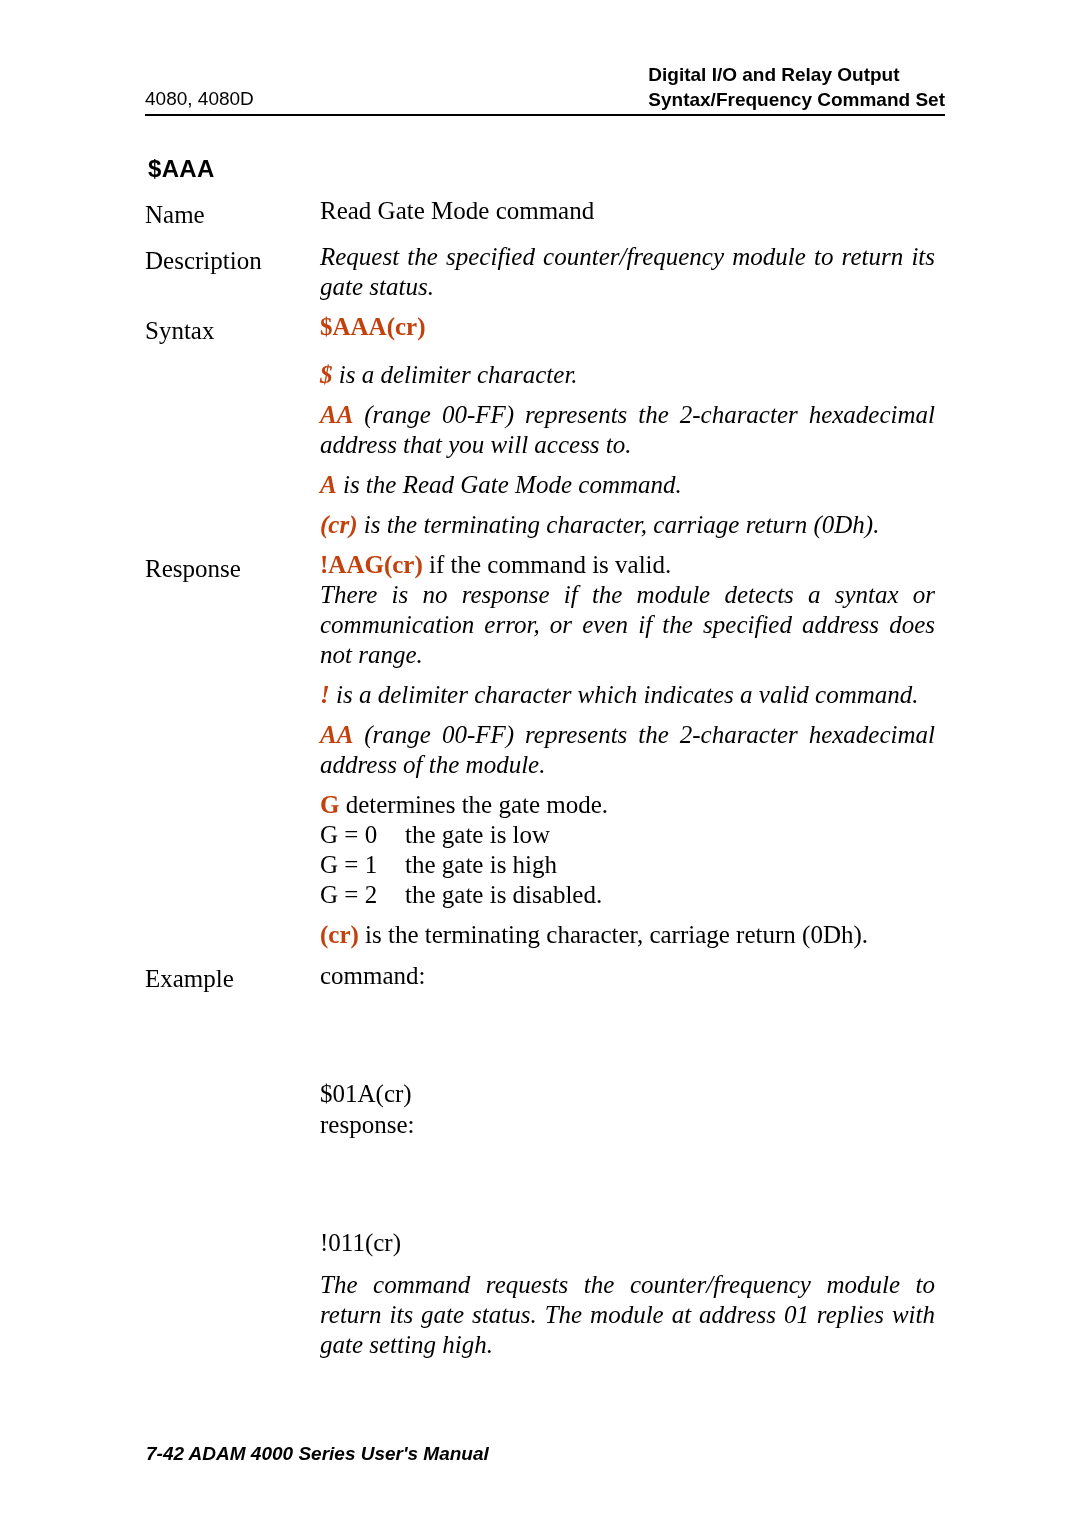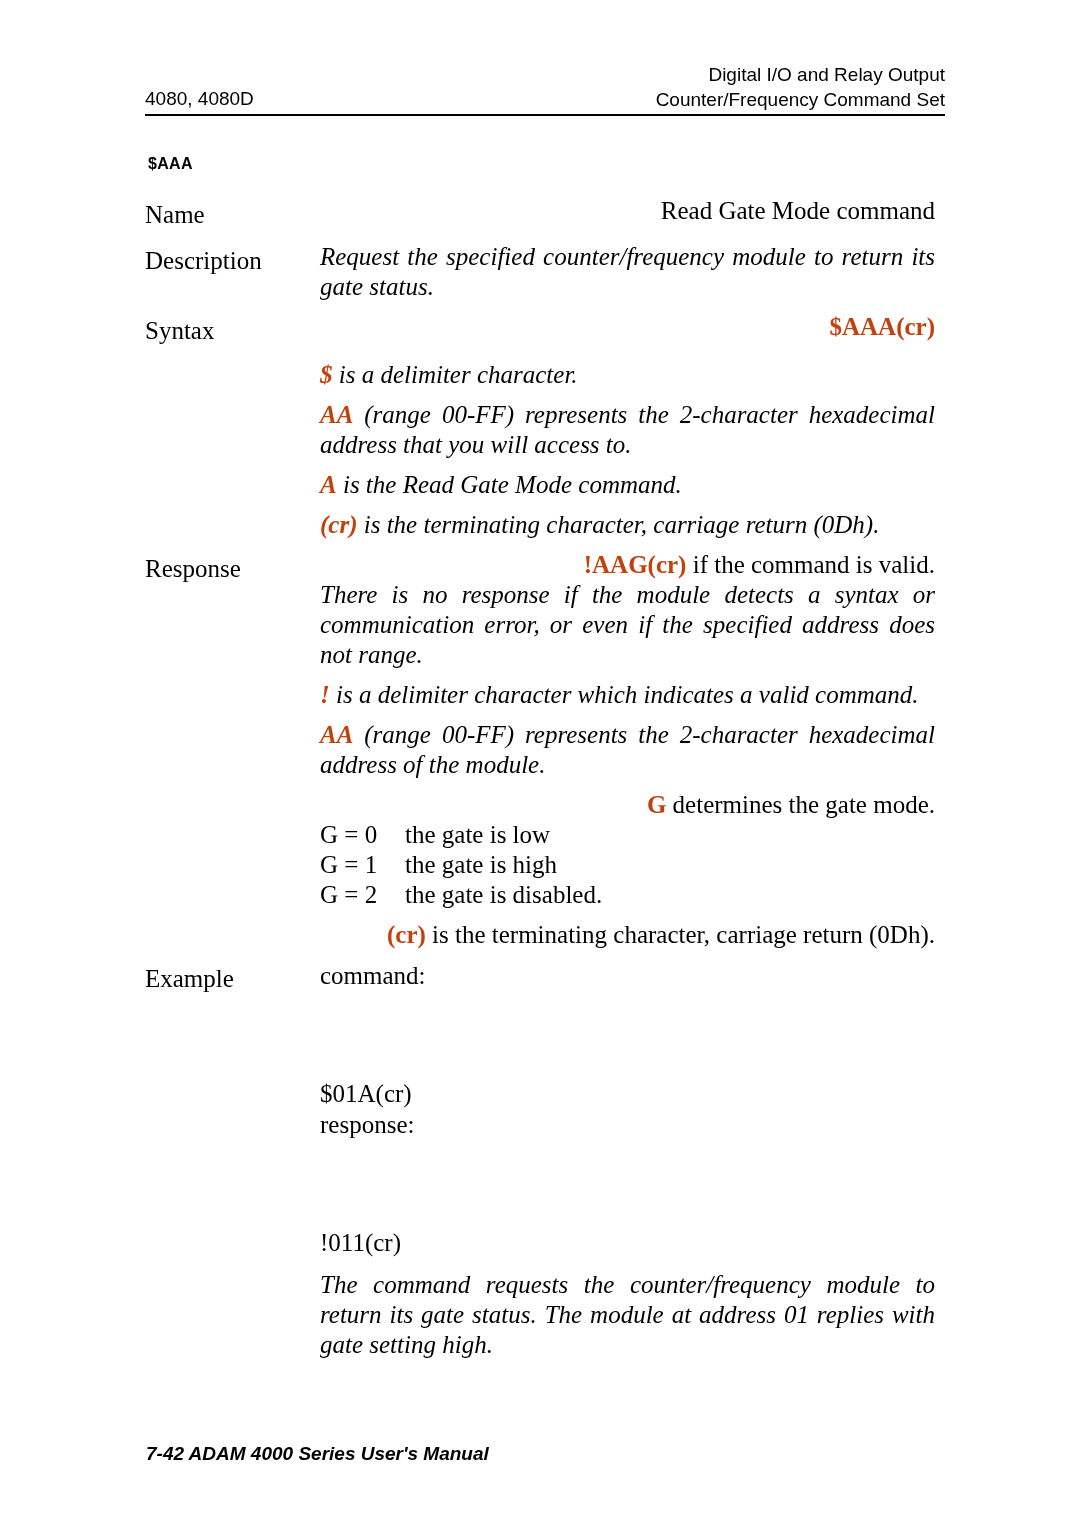--- a/index.html
+++ b/index.html
@@ -34,37 +34,37 @@
     font-size: 19px;
     line-height: 24px;
     white-space: nowrap;
     align-self: flex-end;
     padding-bottom: 1px;
   }
   .header-right {
     font-family: "Liberation Sans", "DejaVu Sans", sans-serif;
     font-size: 19px;
     line-height: 25px;
-    text-align: right;
-    white-space: nowrap;
+    white-space: nowrap;
+    font-weight: bold;
   }
   .header-rule {
     margin-top: 2px;
     border-bottom: 2px solid #000000;
     width: 800px;
   }
 
   
   .cmd-title {
     position: absolute;
     left: 148px;
     top: 155px;
     font-family: "Liberation Sans", "DejaVu Sans", sans-serif;
     font-weight: bold;
-    font-size: 16px;
+    font-size: 24px;
     letter-spacing: 0.3px;
   }
 
   
   .body {
     position: absolute;
     left: 145px;
     top: 196px;
     width: 790px;
   }
@@ -83,21 +83,20 @@
   .content {
     flex: 1 1 auto;
     width: 615px;
     font-size: 25px;
     line-height: 30px;
   }
   .p {
     font-size: 25px;
     line-height: 30px;
     margin: 0;
-    text-align: right;
   }
   .p.just {
     text-align: justify;
     text-align-last: left;
     font-style: italic;
   }
   .gap-sm { height: 8px; }
   .gap-md { height: 10px; }
   .gap-lg { height: 12px; }
 
@@ -154,21 +153,21 @@
 </head>
 <body>
 
 <div class="page">
 
   <div class="header">
     <div class="header-row">
       <div class="header-left">4080, 4080D</div>
       <div class="header-right">
         <div>Digital I/O and Relay Output</div>
-        <div>Counter/Frequency Command Set</div>
+        <div>Syntax/Frequency Command Set</div>
       </div>
     </div>
     <div class="header-rule"></div>
   </div>
 
   <div class="cmd-title">$AAA</div>
 
   <div class="body">
 
     <div class="row">

